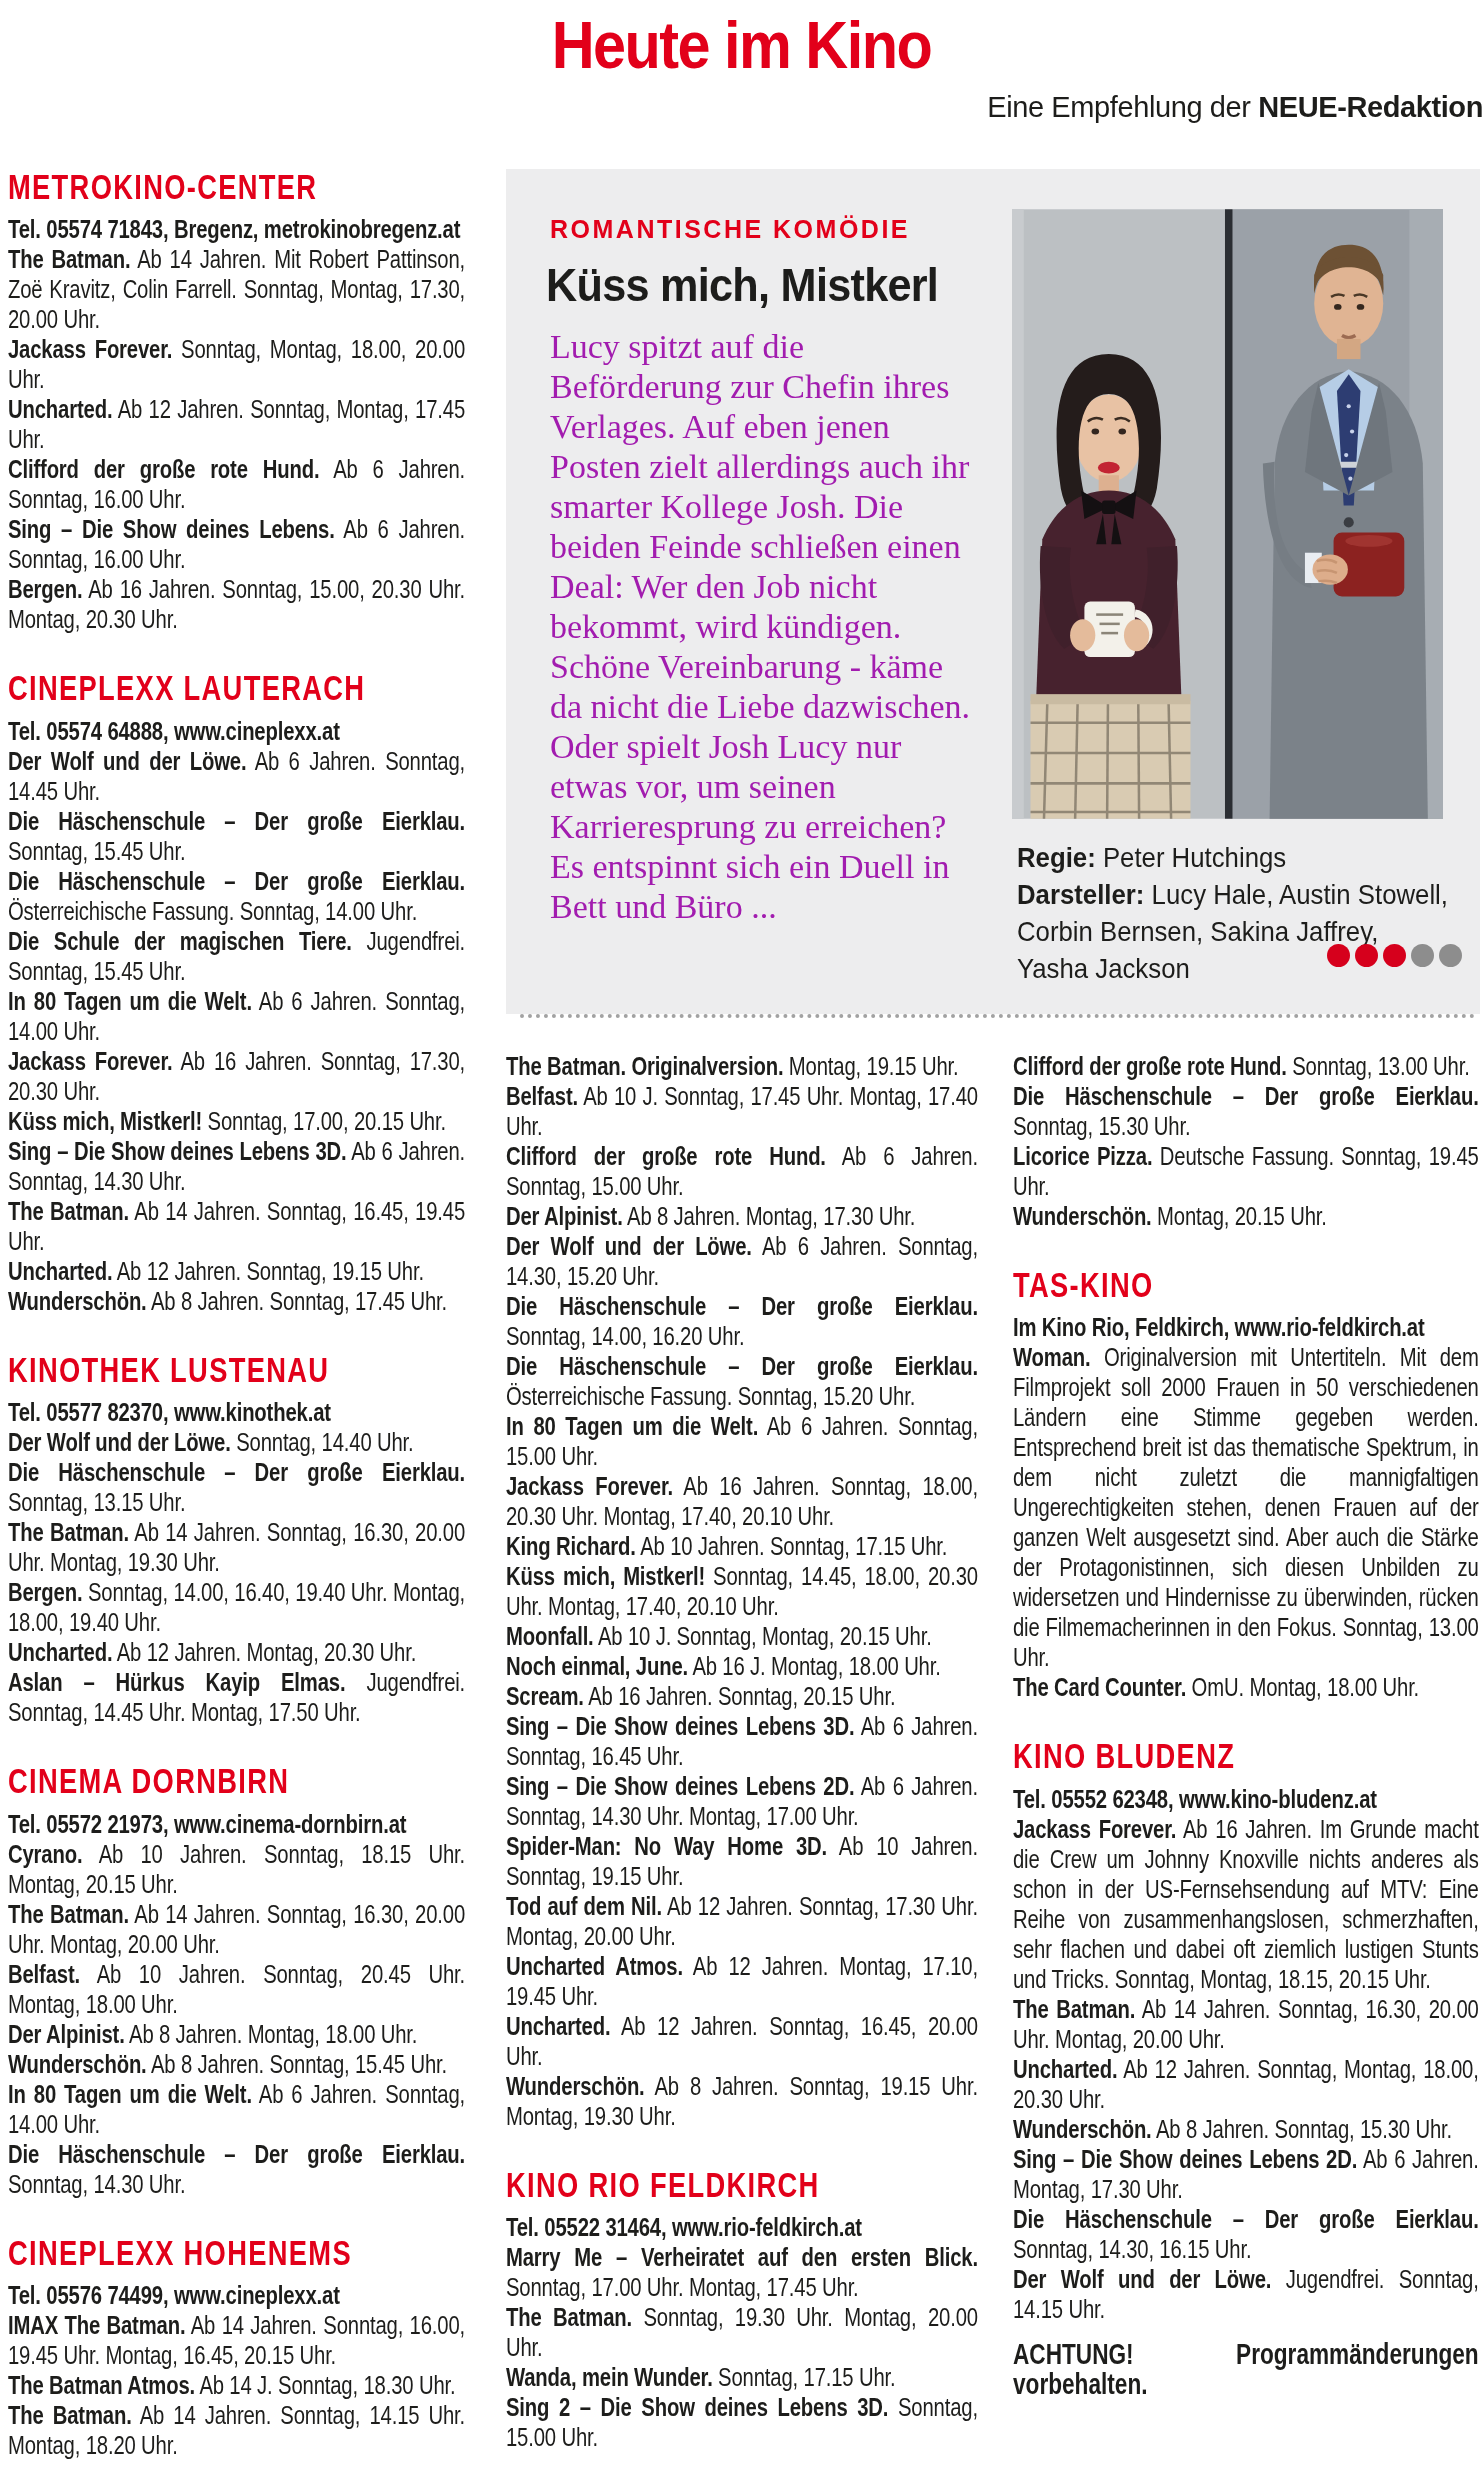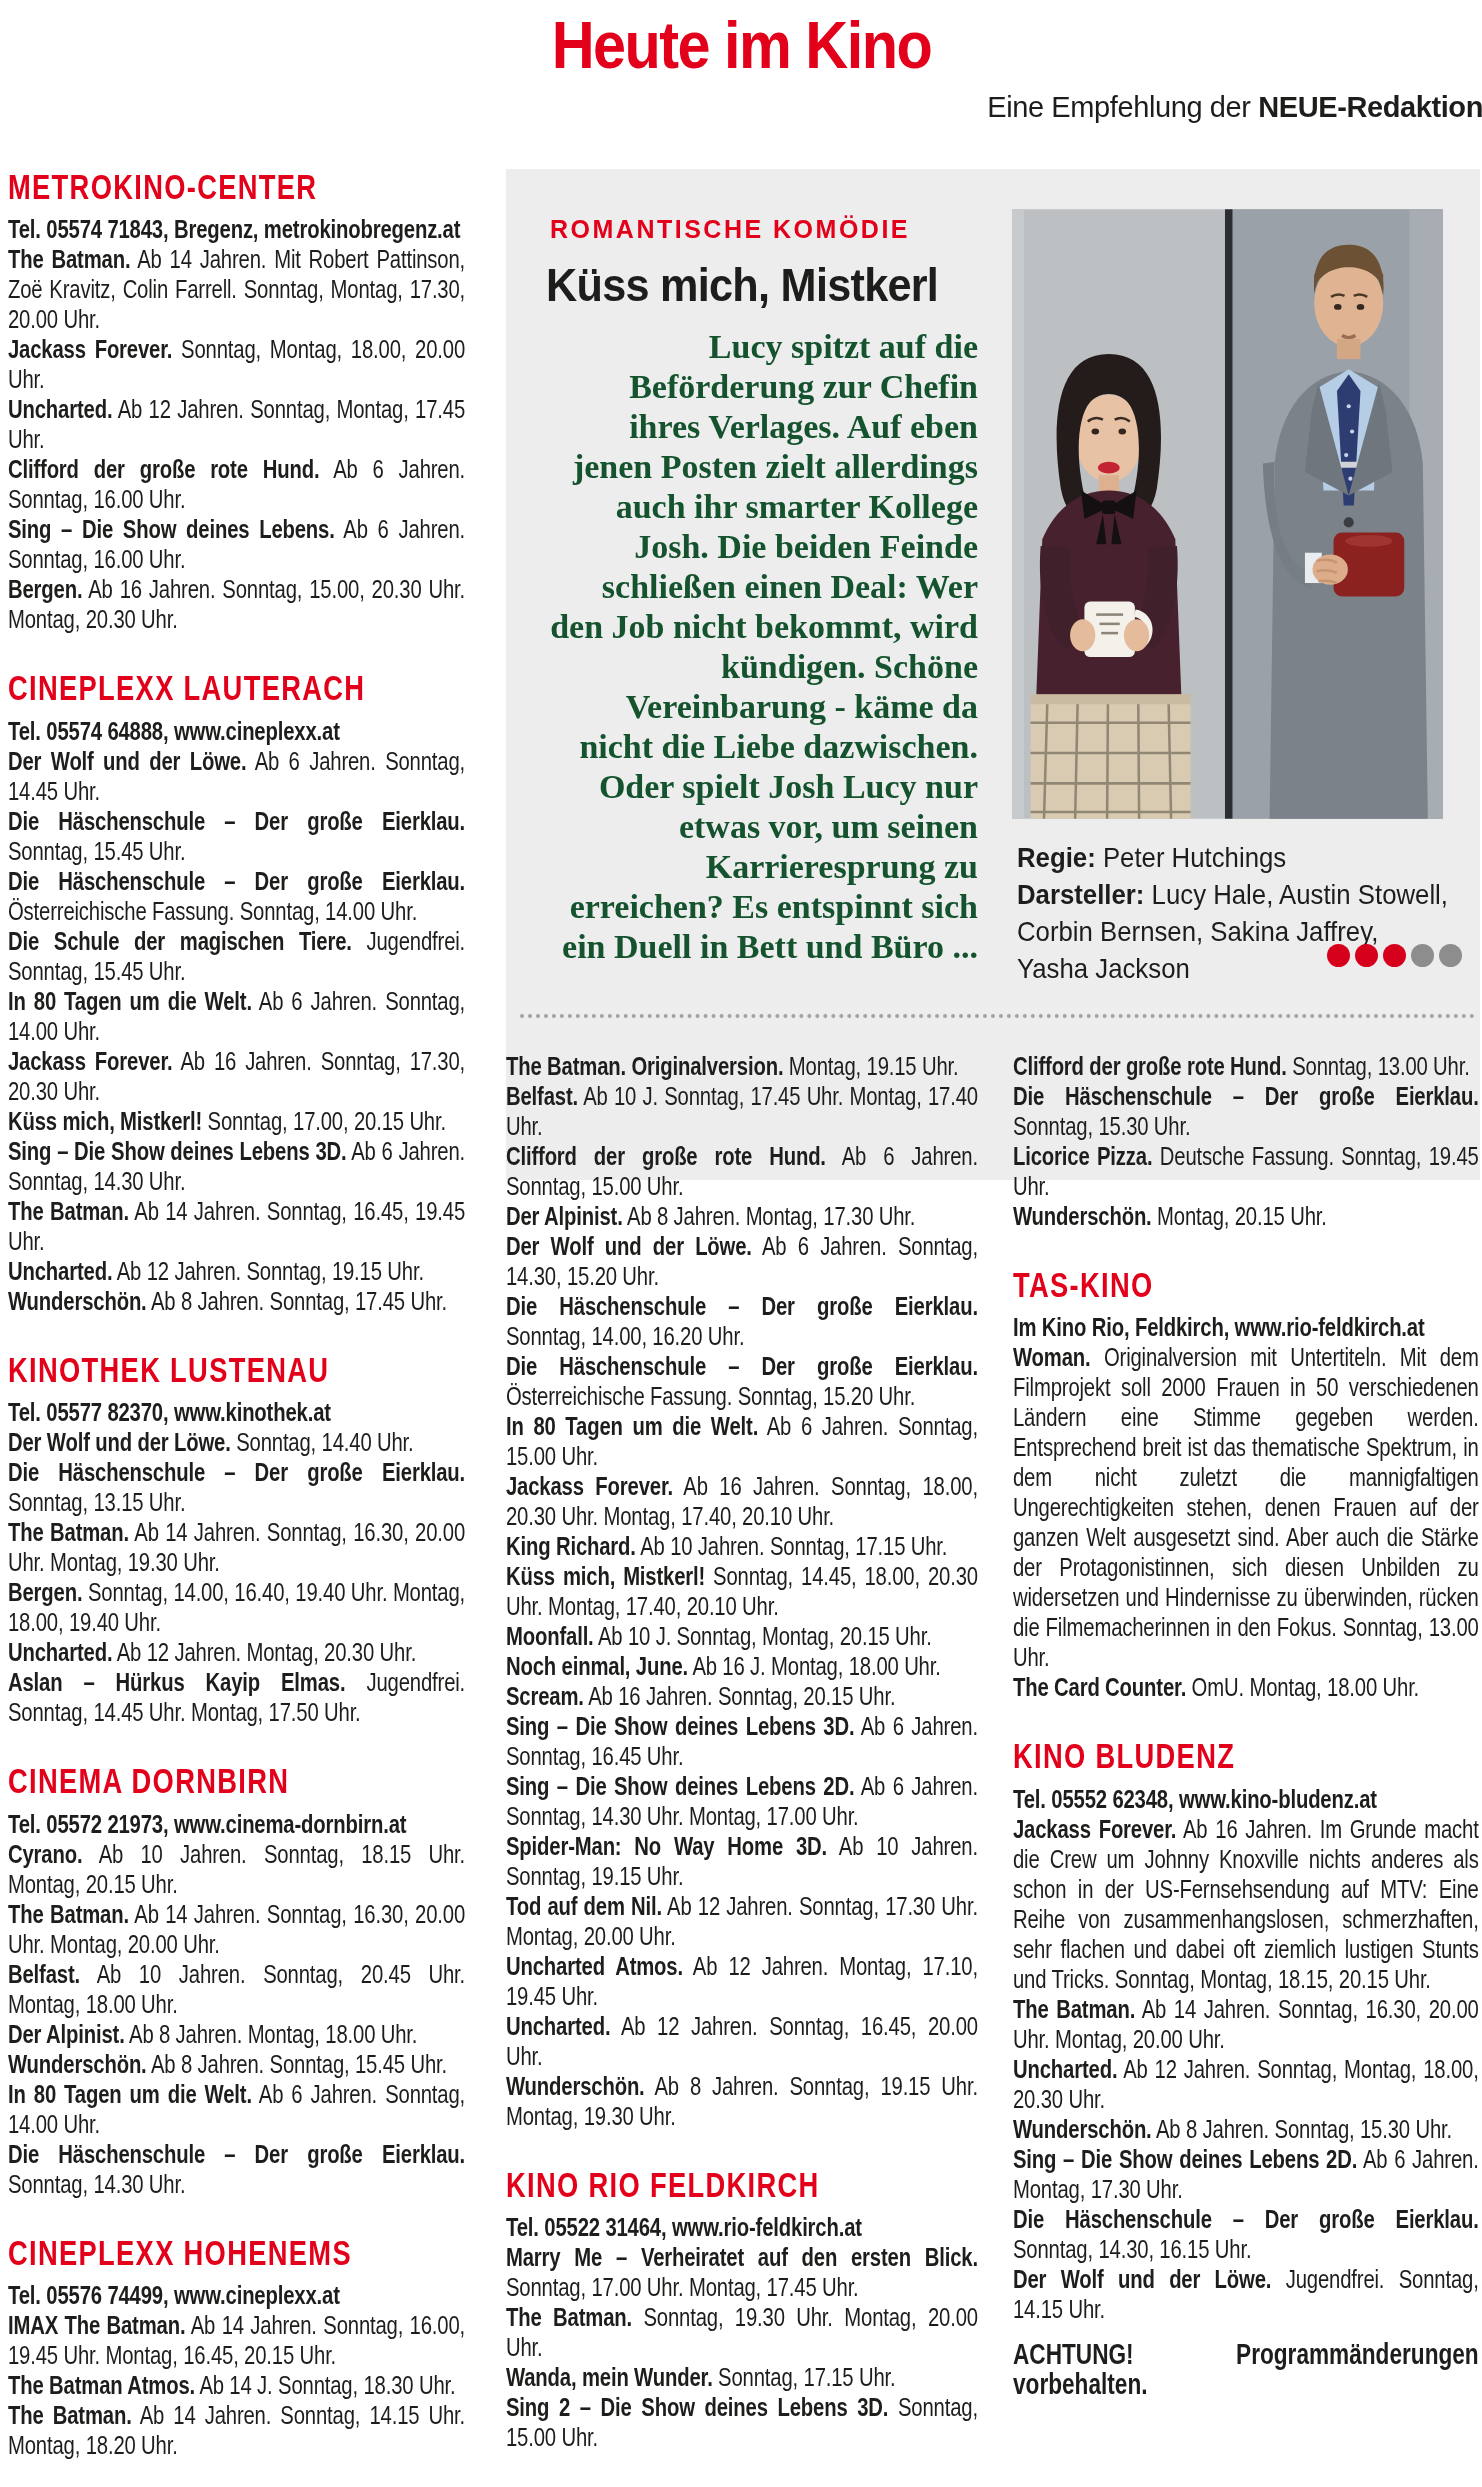--- a/index.html
+++ b/index.html
@@ -32,36 +32,36 @@
   }
   .col .sec-title:first-child { margin-top:0; }
   .entry { margin:0; }
   .entry .et { font-weight:bold; }
   .info { font-weight:bold; margin:0; }
   .footer-note {
     margin-top:15px; font-weight:bold; font-size:29px; letter-spacing:0;
   }
   
   .feature {
-    position:absolute; left:506px; top:169px; width:974px; height:1011px;
+    position:absolute; left:506px; top:169px; width:974px; height:845px;
     background:#ededee;
   }
   .kicker {
     position:absolute; left:44px; top:46px; font-size:25px; font-weight:bold;
     color:#e2001a; letter-spacing:2.5px;
   }
   .headline {
     position:absolute; left:40px; top:88px; font-size:47px; font-weight:bold;
     color:#1d1d1b; letter-spacing:-0.8px; transform:scaleX(0.92); transform-origin:0 0;
     white-space:nowrap;
   }
   .feature-body {
     position:absolute; left:44px; top:158px; width:428px;
     font-family:"Liberation Serif", serif; font-size:34px; line-height:40px;
-    color:#14532d; text-align:right;font-weight:bold;
+    color:#a21caf; text-align:left;
   }
   .photo { position:absolute; left:506px; top:40px; width:431px; height:610px; }
   .credits {
     position:absolute; left:511px; top:670px; width:472px;
     font-size:28px; line-height:37px; transform:scaleX(0.92); transform-origin:0 0;
     text-align:left;
   }
   .credits p { margin:0; }
   .credits b { font-weight:bold; }
   .dots { position:absolute; left:816px; top:775px; }

